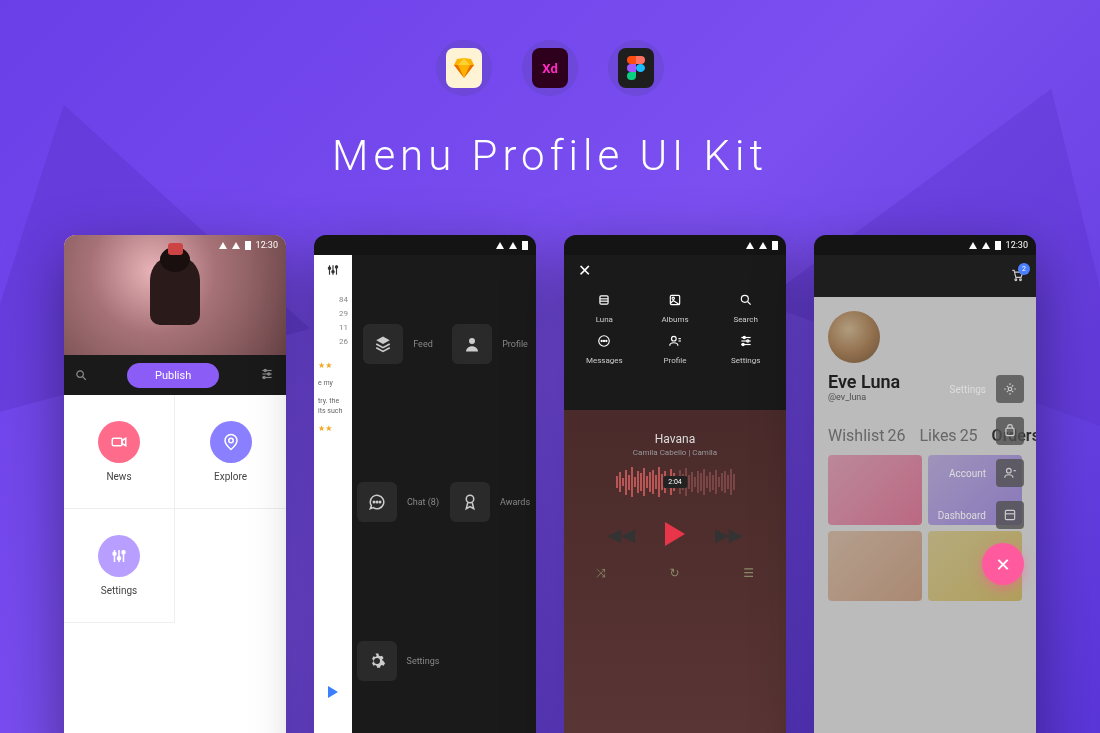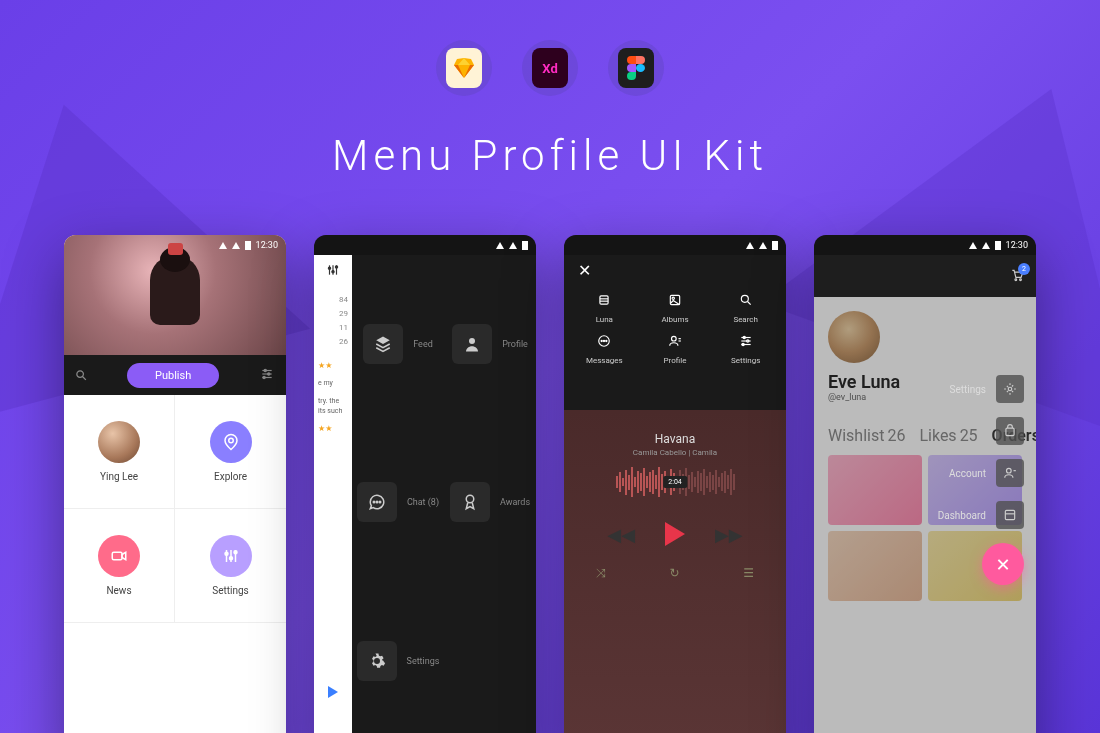--- a/index.html
+++ b/index.html
@@ -175,40 +175,36 @@
             <line x1="4" y1="6" x2="20" y2="6"></line>
             <line x1="4" y1="12" x2="20" y2="12"></line>
             <line x1="4" y1="18" x2="20" y2="18"></line>
             <circle cx="9" cy="6" r="2" fill="#888"></circle>
             <circle cx="15" cy="12" r="2" fill="#888"></circle>
             <circle cx="7" cy="18" r="2" fill="#888"></circle>
           </svg></span>
   </div>
   <div class="grid">
     <div class="grid-item">
-      <div class="grid-icon avatar"></div>
-      <span class="grid-label">Ying Lee</span>
+      <div class="grid-icon news">
+            <svg viewBox="0 0 24 24" fill="none" stroke="#fff" stroke-width="2">
+              <rect x="3" y="7" width="13" height="10" rx="2"></rect>
+              <path d="M16 10l5-3v10l-5-3z"></path>
+            </svg>
+          </div>
+      <span class="grid-label">News</span>
     </div>
     <div class="grid-item">
       <div class="grid-icon explore">
             <svg viewBox="0 0 24 24" fill="none" stroke="#fff" stroke-width="2">
               <circle cx="12" cy="10" r="3"></circle>
               <path d="M12 2a8 8 0 0 0-8 8c0 5 8 12 8 12s8-7 8-12a8 8 0 0 0-8-8z"></path>
             </svg>
           </div>
       <span class="grid-label">Explore</span>
-    </div>
-    <div class="grid-item">
-      <div class="grid-icon news">
-            <svg viewBox="0 0 24 24" fill="none" stroke="#fff" stroke-width="2">
-              <rect x="3" y="7" width="13" height="10" rx="2"></rect>
-              <path d="M16 10l5-3v10l-5-3z"></path>
-            </svg>
-          </div>
-      <span class="grid-label">News</span>
     </div>
     <div class="grid-item">
       <div class="grid-icon settings">
             <svg viewBox="0 0 24 24" fill="none" stroke="#fff" stroke-width="2">
               <line x1="6" y1="4" x2="6" y2="20"></line>
               <line x1="12" y1="4" x2="12" y2="20"></line>
               <line x1="18" y1="4" x2="18" y2="20"></line>
               <circle cx="6" cy="9" r="2" fill="#fff"></circle>
               <circle cx="12" cy="15" r="2" fill="#fff"></circle>
               <circle cx="18" cy="7" r="2" fill="#fff"></circle>

